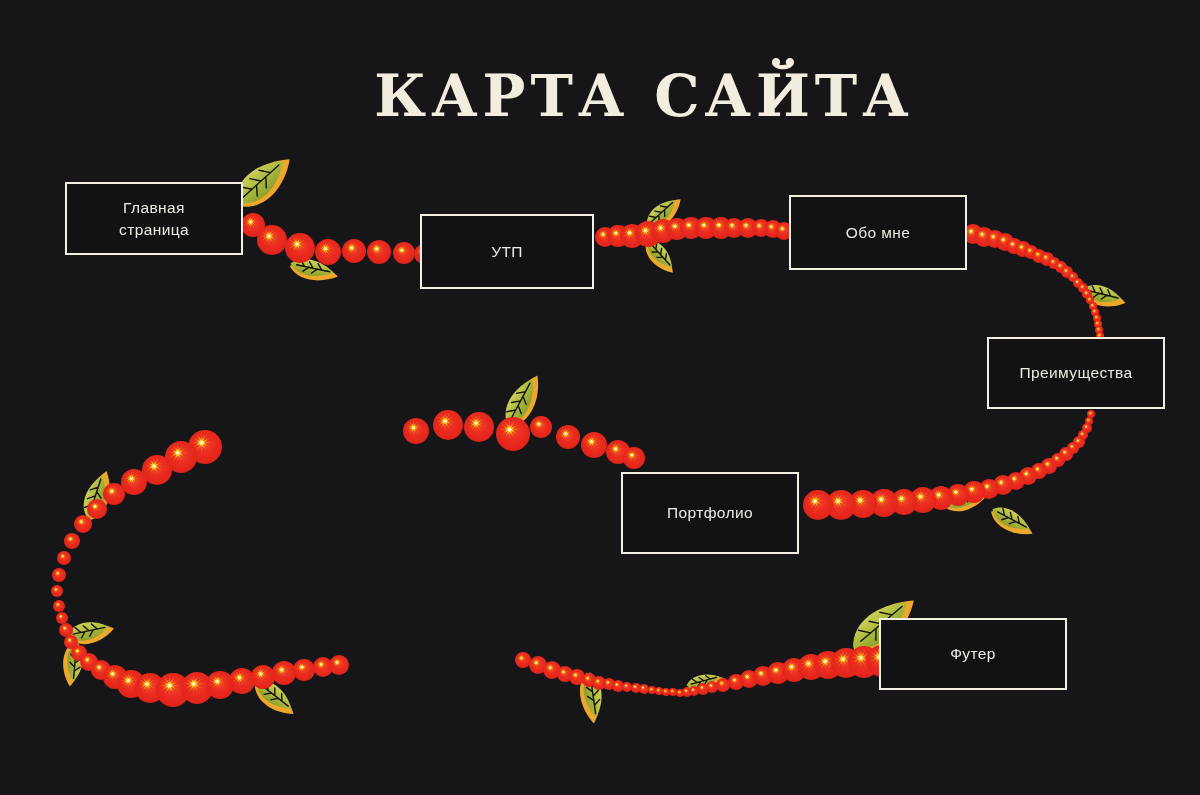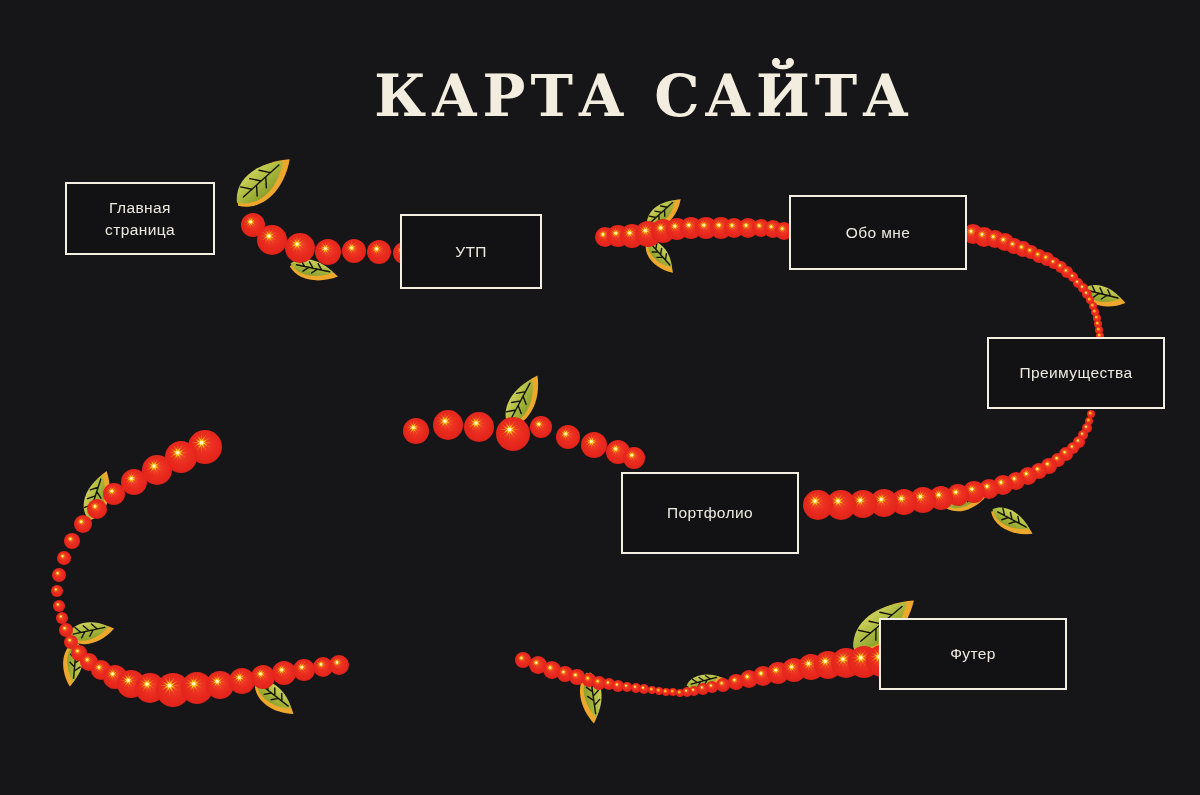--- a/index.html
+++ b/index.html
@@ -37,23 +37,23 @@
     justify-content:center;
     z-index:2;
   }
   .node .label{
     color:#edebe1;
     font-size:15.5px;
     letter-spacing:.4px;
     text-align:center;
     line-height:1.4;
   }
-  .n0{left:65px;top:182px;width:150px;height:73px}
+  .n0{left:65px;top:182px;width:178px;height:73px}
   .n0 .label{max-width:105px}
-  .n1{left:400px;top:214px;width:142px;height:75px}
+  .n1{left:420px;top:214px;width:174px;height:75px}
   .n2{left:789px;top:195px;width:178px;height:75px}
   .n3{left:987px;top:337px;width:178px;height:72px}
   .n4{left:222px;top:411px;width:178px;height:74px}
   .n5{left:621px;top:472px;width:178px;height:82px}
   .n6{left:346px;top:625px;width:178px;height:74px}
   .n7{left:879px;top:618px;width:188px;height:72px}
 </style>
 </head>
 <body>
 

